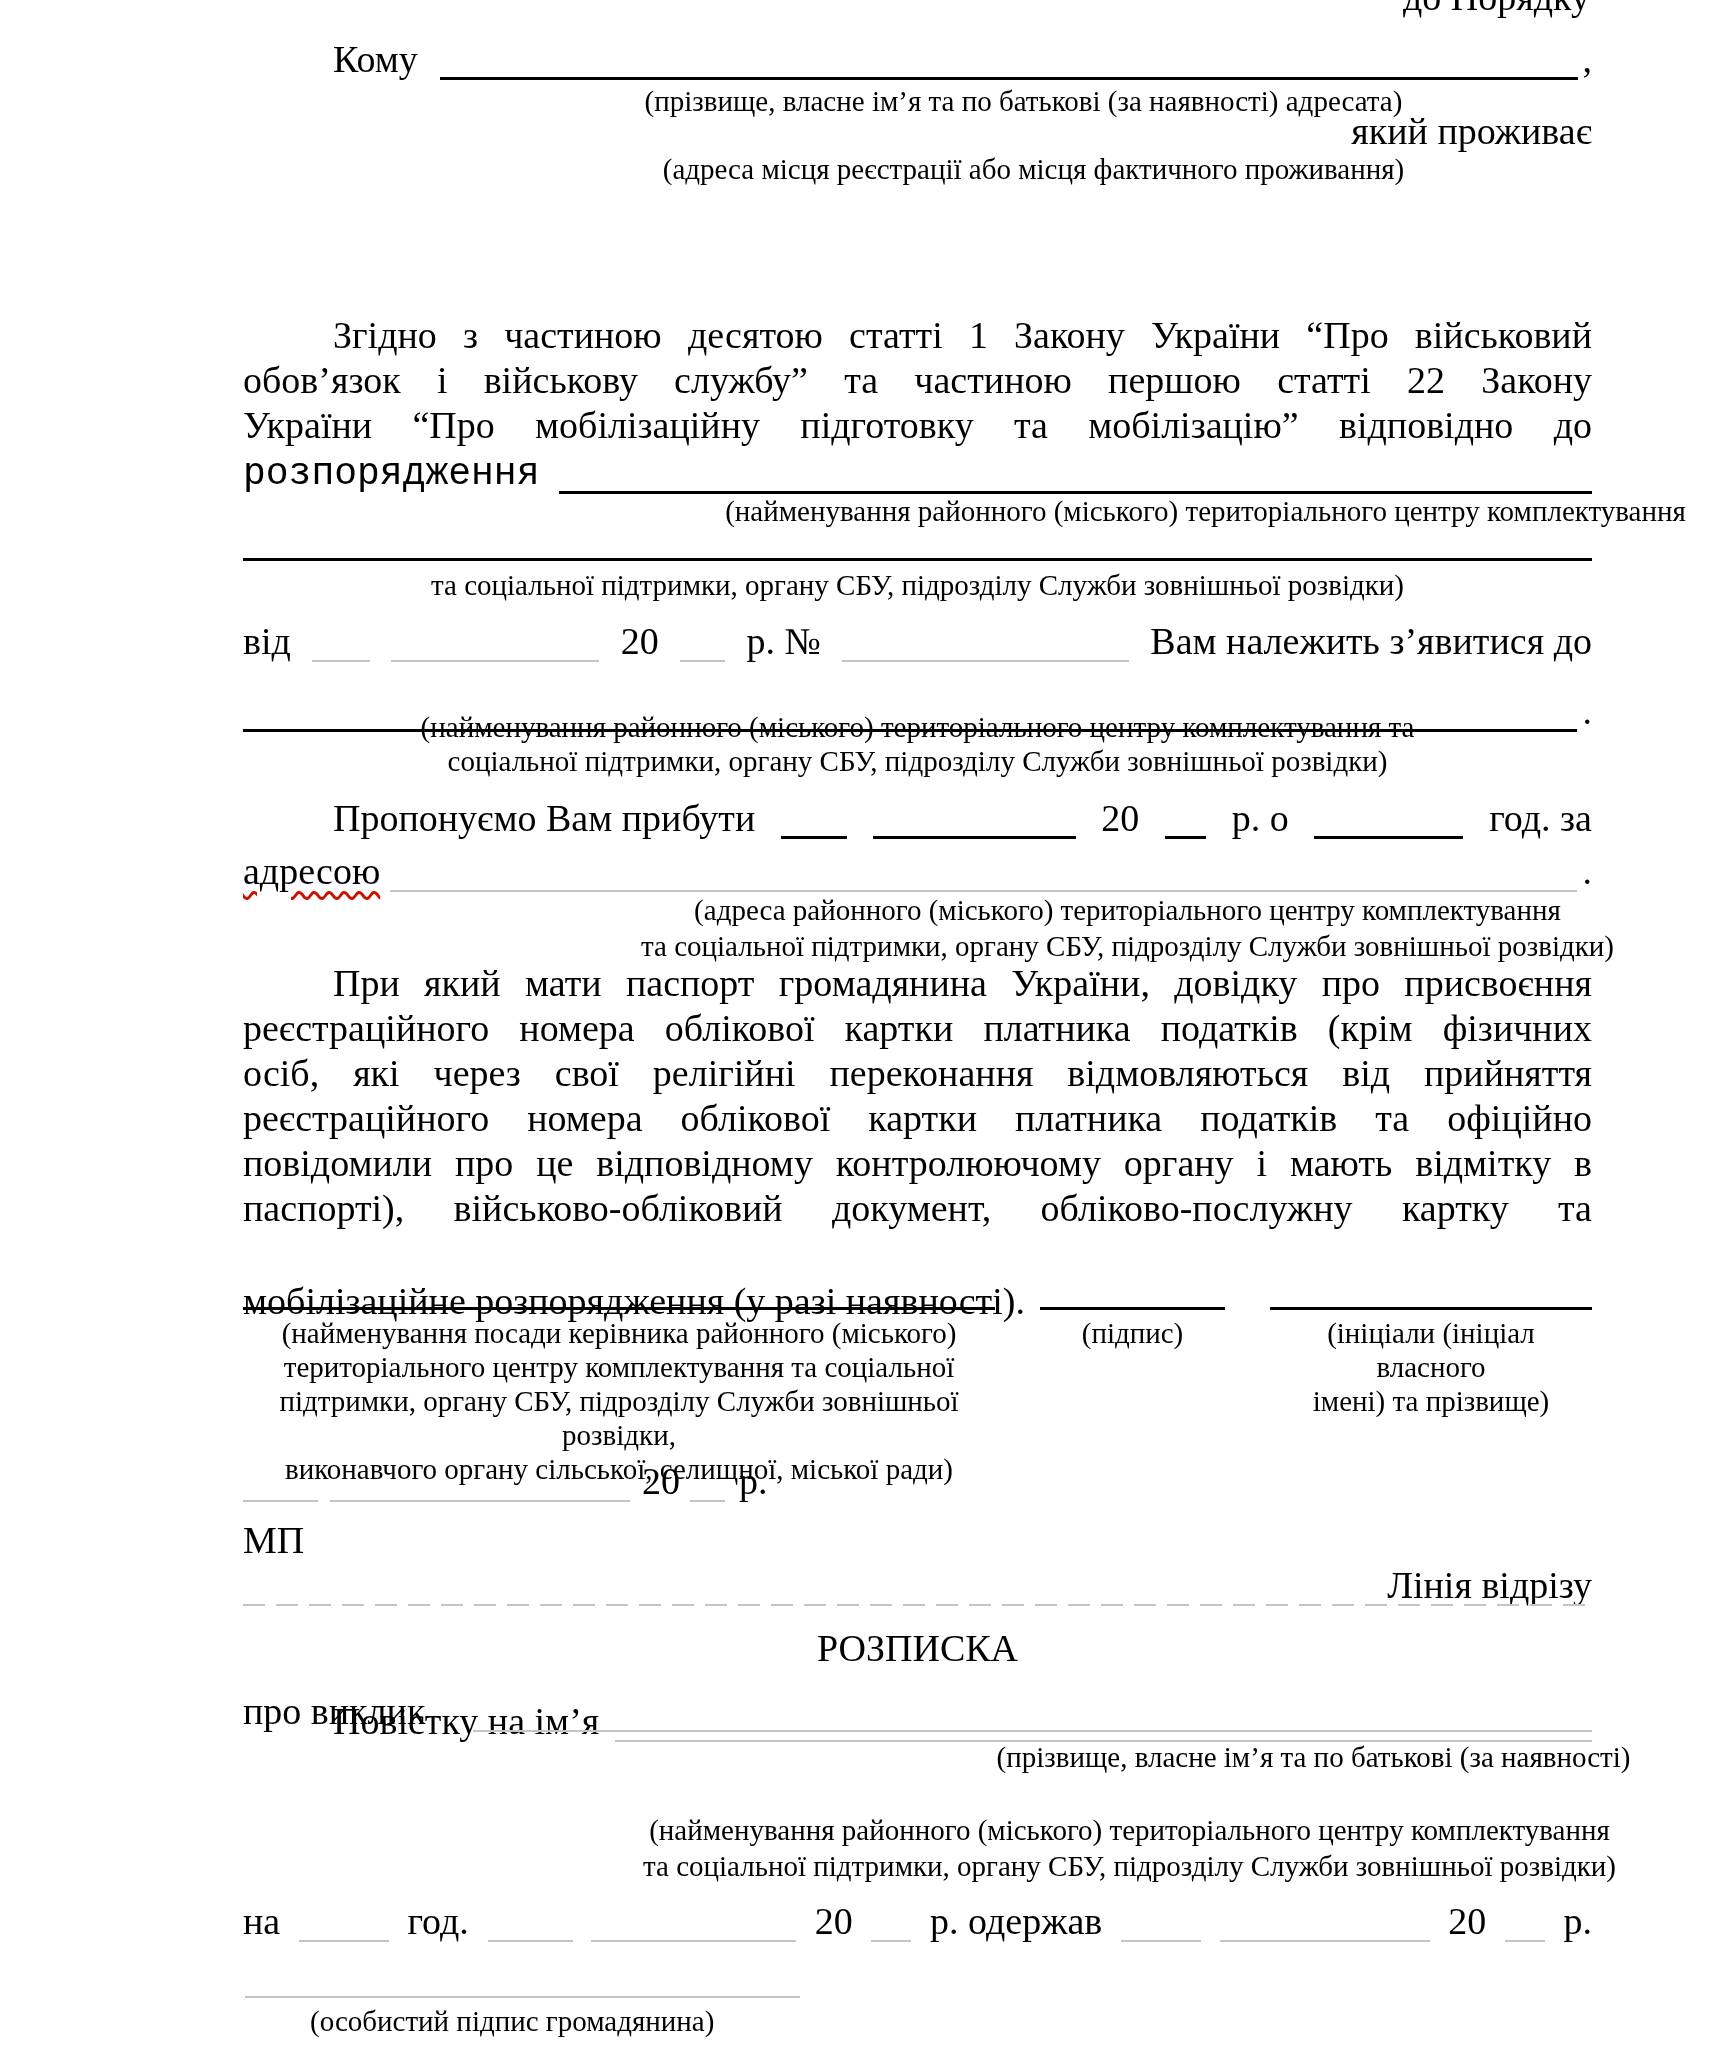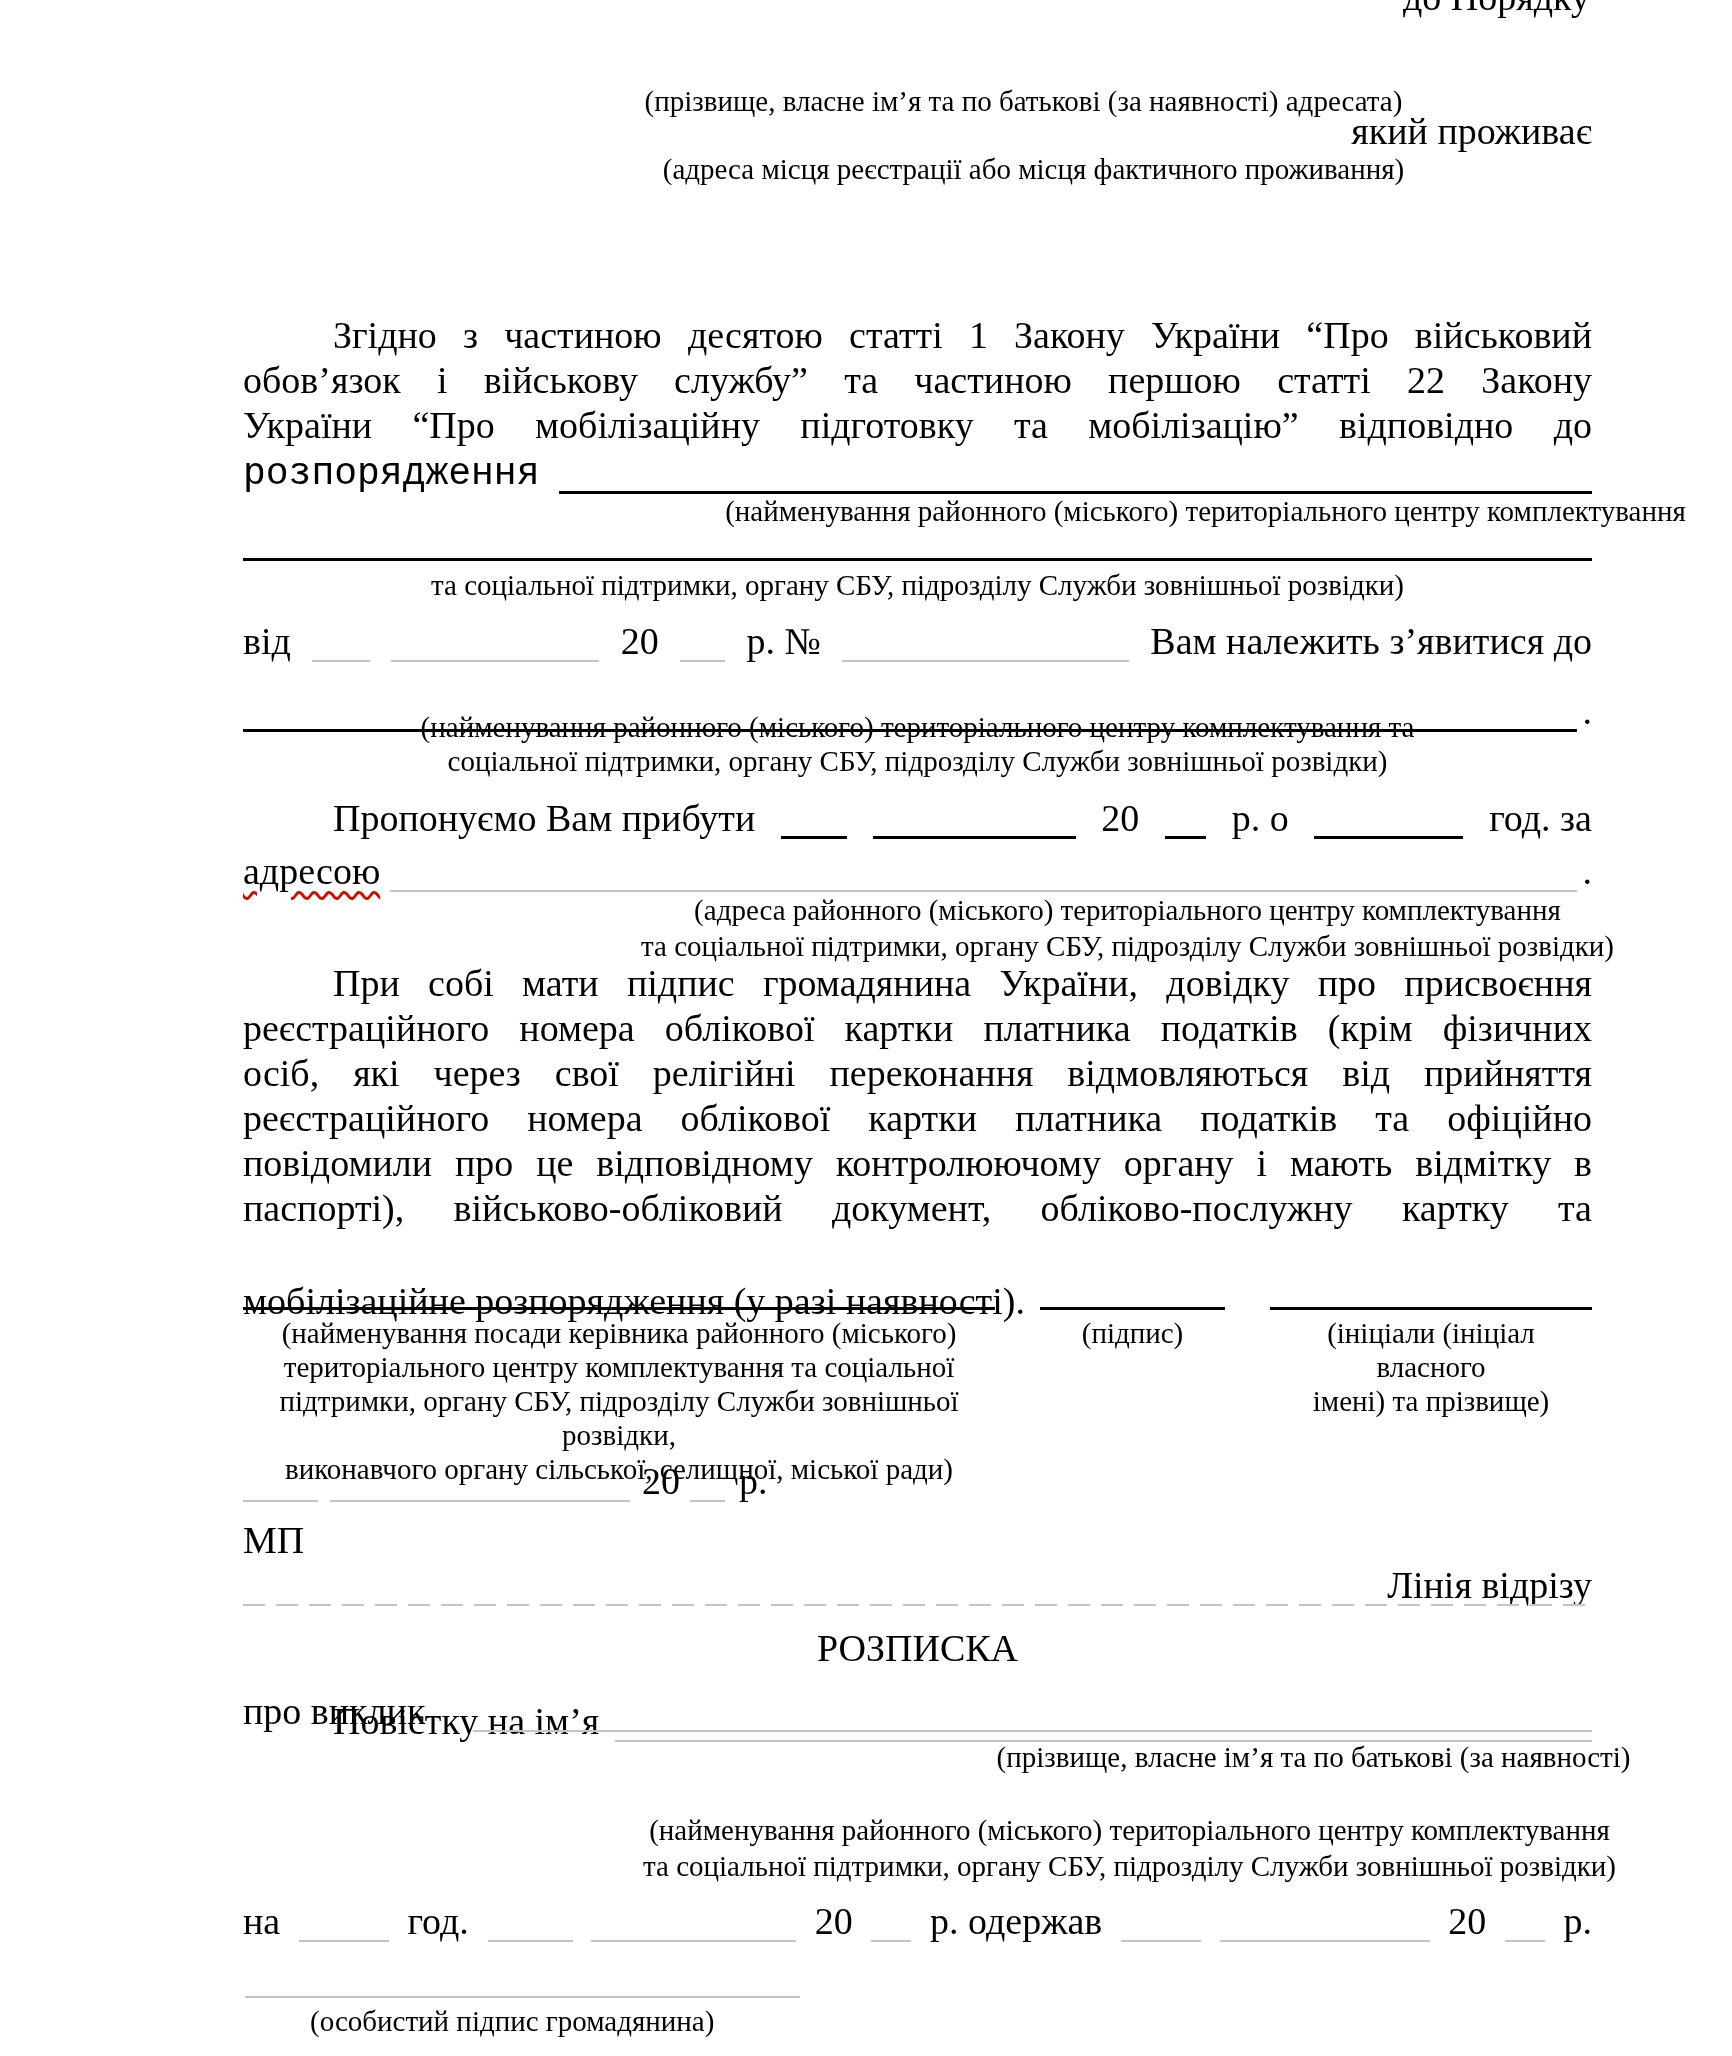--- a/index.html
+++ b/index.html
@@ -37,20 +37,26 @@
   .sigline{border-bottom:3px solid #000;height:4px;margin-bottom:6px;}
   .spread{justify-content:space-between;}
 </style>
 </head>
 <body>
 
 <div class="page">
 
   <div class="t" style="position:absolute;top:-22px;right:142px;font-size:38px;">до Порядку</div>
 
+  <div class="abs row" style="top:34px;">
+    <span class="indent"></span>
+    <span class="t" style="margin-right:22px;">Кому</span>
+    <span class="bl grow"></span>
+    <span class="t" style="margin-left:5px;">,</span>
+  </div>
   <div class="abs caption" style="top:84px;padding-left:106px;">(прізвище, власне ім’я та по батькові (за наявності) адресата)</div>
 
   <div class="abs row" style="top:112px;flex-direction:column;">
     <span class="t">який проживає</span>
     <span class="bl grow" style="margin-left:18px;"></span>
   </div>
   <div class="abs caption" style="top:152px;padding-left:116px;">(адреса місця реєстрації або місця фактичного проживання)</div>
 
 
   <div class="abs jline" style="top:313px;text-indent:90px;">Згідно з частиною десятою статті 1 Закону України “Про військовий</div>
@@ -94,21 +100,21 @@
     <span class="t">год. за</span>
   </div>
   <div class="abs row" style="top:846px;">
     <span class="t wavy">адресою</span>
     <span class="gl grow" style="margin-left:10px;"></span>
     <span class="t" style="margin-left:6px;">.</span>
   </div>
   <div class="abs caption" style="top:893px;padding-left:210px;">(адреса районного (міського) територіального центру комплектування</div>
   <div class="abs caption" style="top:929px;padding-left:210px;">та соціальної підтримки, органу СБУ, підрозділу Служби зовнішньої розвідки)</div>
 
-  <div class="abs jline" style="top:961px;text-indent:90px;">При собі мати підпис громадянина України, довідку про присвоєння</div>
+  <div class="abs jline" style="top:961px;text-indent:90px;">При який мати паспорт громадянина України, довідку про присвоєння</div>
   <div class="abs jline" style="top:1006px;">реєстраційного номера облікової картки платника податків (крім фізичних</div>
   <div class="abs jline" style="top:1051px;">осіб, які через свої релігійні переконання відмовляються від прийняття</div>
   <div class="abs jline" style="top:1096px;">реєстраційного номера облікової картки платника податків та офіційно</div>
   <div class="abs jline" style="top:1141px;">повідомили про це відповідному контролюючому органу і мають відмітку в</div>
   <div class="abs jline" style="top:1186px;">паспорті), військово-обліковий документ, обліково-послужну картку та</div>
   <div class="abs jline-last" style="top:1231px;">мобілізаційне розпорядження (у разі наявності).</div>
 
   <div class="abs" style="top:1303px;display:flex;justify-content:space-between;">
     <div class="sigcol" style="width:752px;">
       <div class="sigline"></div>

